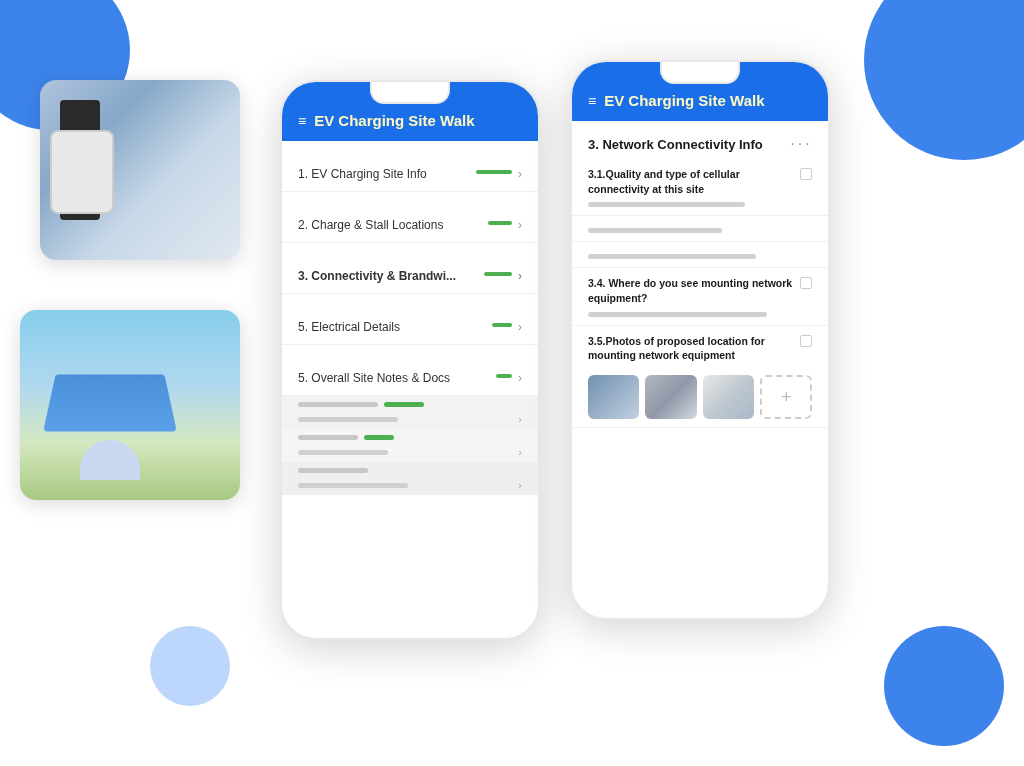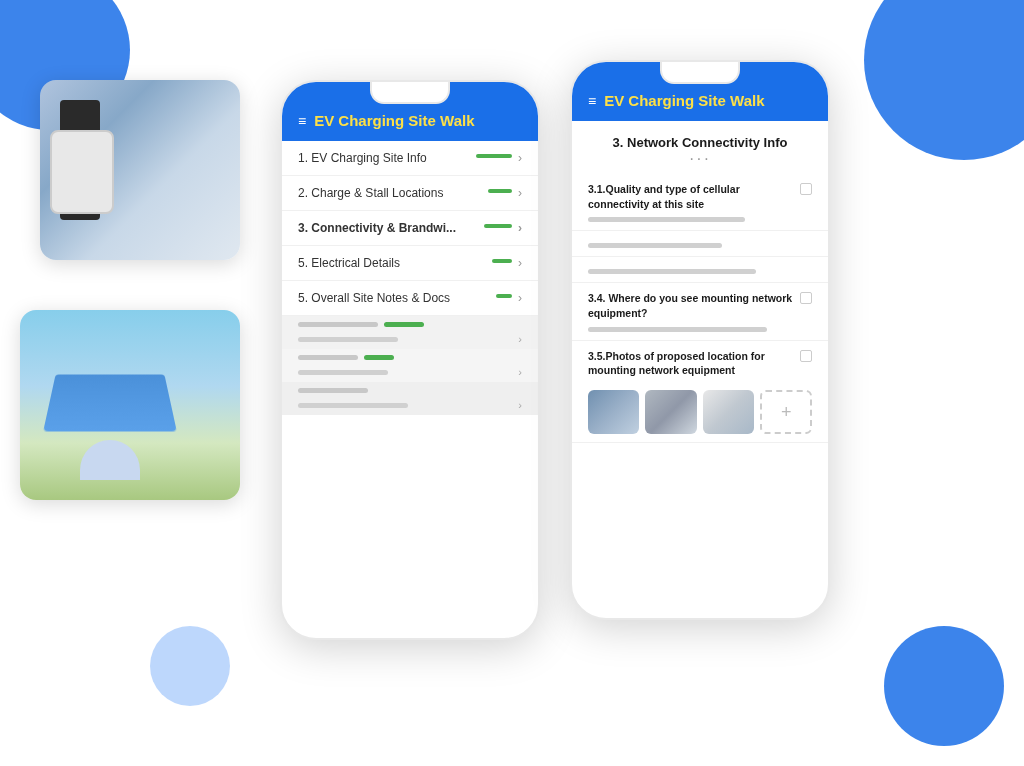--- a/index.html
+++ b/index.html
@@ -154,39 +154,40 @@
       padding: 30px 16px 12px 16px;
       display: flex;
       align-items: center;
       gap: 8px;
     }
     .phone-header-icon {
       color: white;
       font-size: 14px;
     }
     .phone-header-title {
-      color: #fde047;
+      color: #fef9c3;
       font-size: 15px;
       font-weight: 700;
     }
 
     
     .phone-content {
       padding: 0;
       overflow: hidden;
     }
 
     
     .menu-item {
       padding: 10px 16px;
       border-bottom: 1px solid #f0f0f0;
       display: flex;
       align-items: center;
       justify-content: space-between;
       position: relative;
+      margin-top: 16px;
     }
     .menu-item-bold {
       font-weight: 700;
       color: #1a1a1a;
     }
     .menu-item-text {
       font-size: 12px;
       color: #333;
     }
     .menu-item-chevron {
@@ -206,21 +207,20 @@
     .menu-item-bar-short {
       width: 24px;
     }
 
     
     .section-header {
       padding: 14px 16px 6px 16px;
       display: flex;
       align-items: center;
       justify-content: space-between;
-      flex-direction: column;
     }
     .section-header-title {
       font-size: 13px;
       font-weight: 700;
       color: #1a1a1a;
     }
     .section-header-dots {
       color: #999;
       font-size: 16px;
       letter-spacing: 2px;

